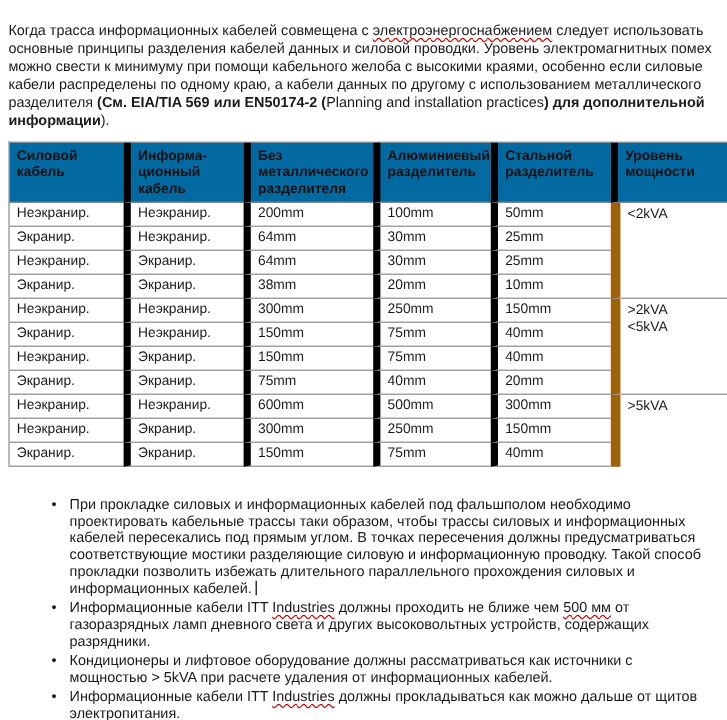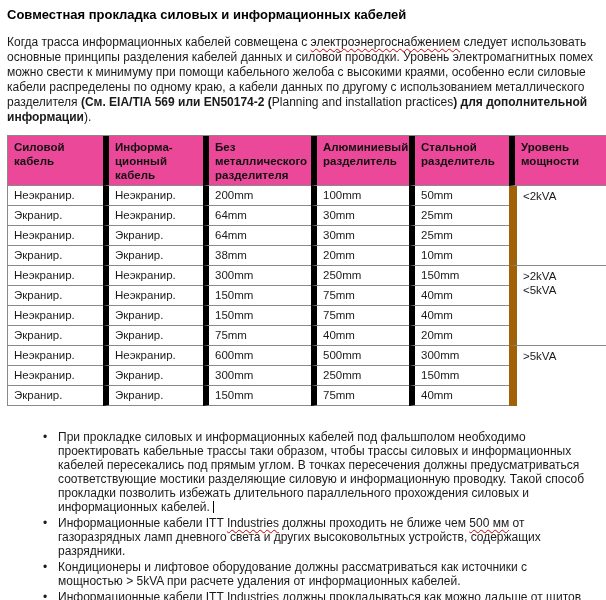--- a/index.html
+++ b/index.html
@@ -39,21 +39,21 @@
     margin-top: 10px;
     border-collapse: separate;
     border-spacing: 0;
     table-layout: fixed;
     width: 599px;
     border-top: 1px solid #8a8a8a;
     border-left: 1px solid #8a8a8a;
     font-size: 11.5px;
   }
   .ptable th {
-    background: #ec4899;
+    background: #0369a1;
     text-align: left;
     vertical-align: top;
     font-weight: bold;
     padding: 4px 3px 3px 6px;
     line-height: 14px;
     border-bottom: 1px solid #8a8a8a;
     color: #111;
   }
   .ptable td {
     vertical-align: top;
@@ -89,21 +89,20 @@
     background: #000;
     margin-left: 3px;
     vertical-align: -2px;
   }
 </style>
 </head>
 <body>
 
 <div class="page">
 
-  <h1 class="doc-title">Совместная прокладка силовых и информационных кабелей</h1>
 
   <p class="intro"><span>Когда трасса информационных кабелей совмещена с </span><span class="spell">электроэнергоснабжением</span><span> следует использовать основные принципы разделения кабелей данных и силовой проводки. Уровень электромагнитных помех можно свести к минимуму при помощи кабельного желоба с высокими краями, особенно если силовые кабели распределены по одному краю, а кабели данных по другому с использованием металлического разделителя </span><span class="bold">(См. EIA/TIA 569 или EN50174-2 (</span><span>Planning and installation practices</span><span class="bold">) для дополнительной информации</span><span>).</span></p>
 
   <table class="ptable">
     <colgroup>
       <col style="width:95px">
         <col style="width:100px">
         <col style="width:108px">
         <col style="width:98px">
         <col style="width:100px">

